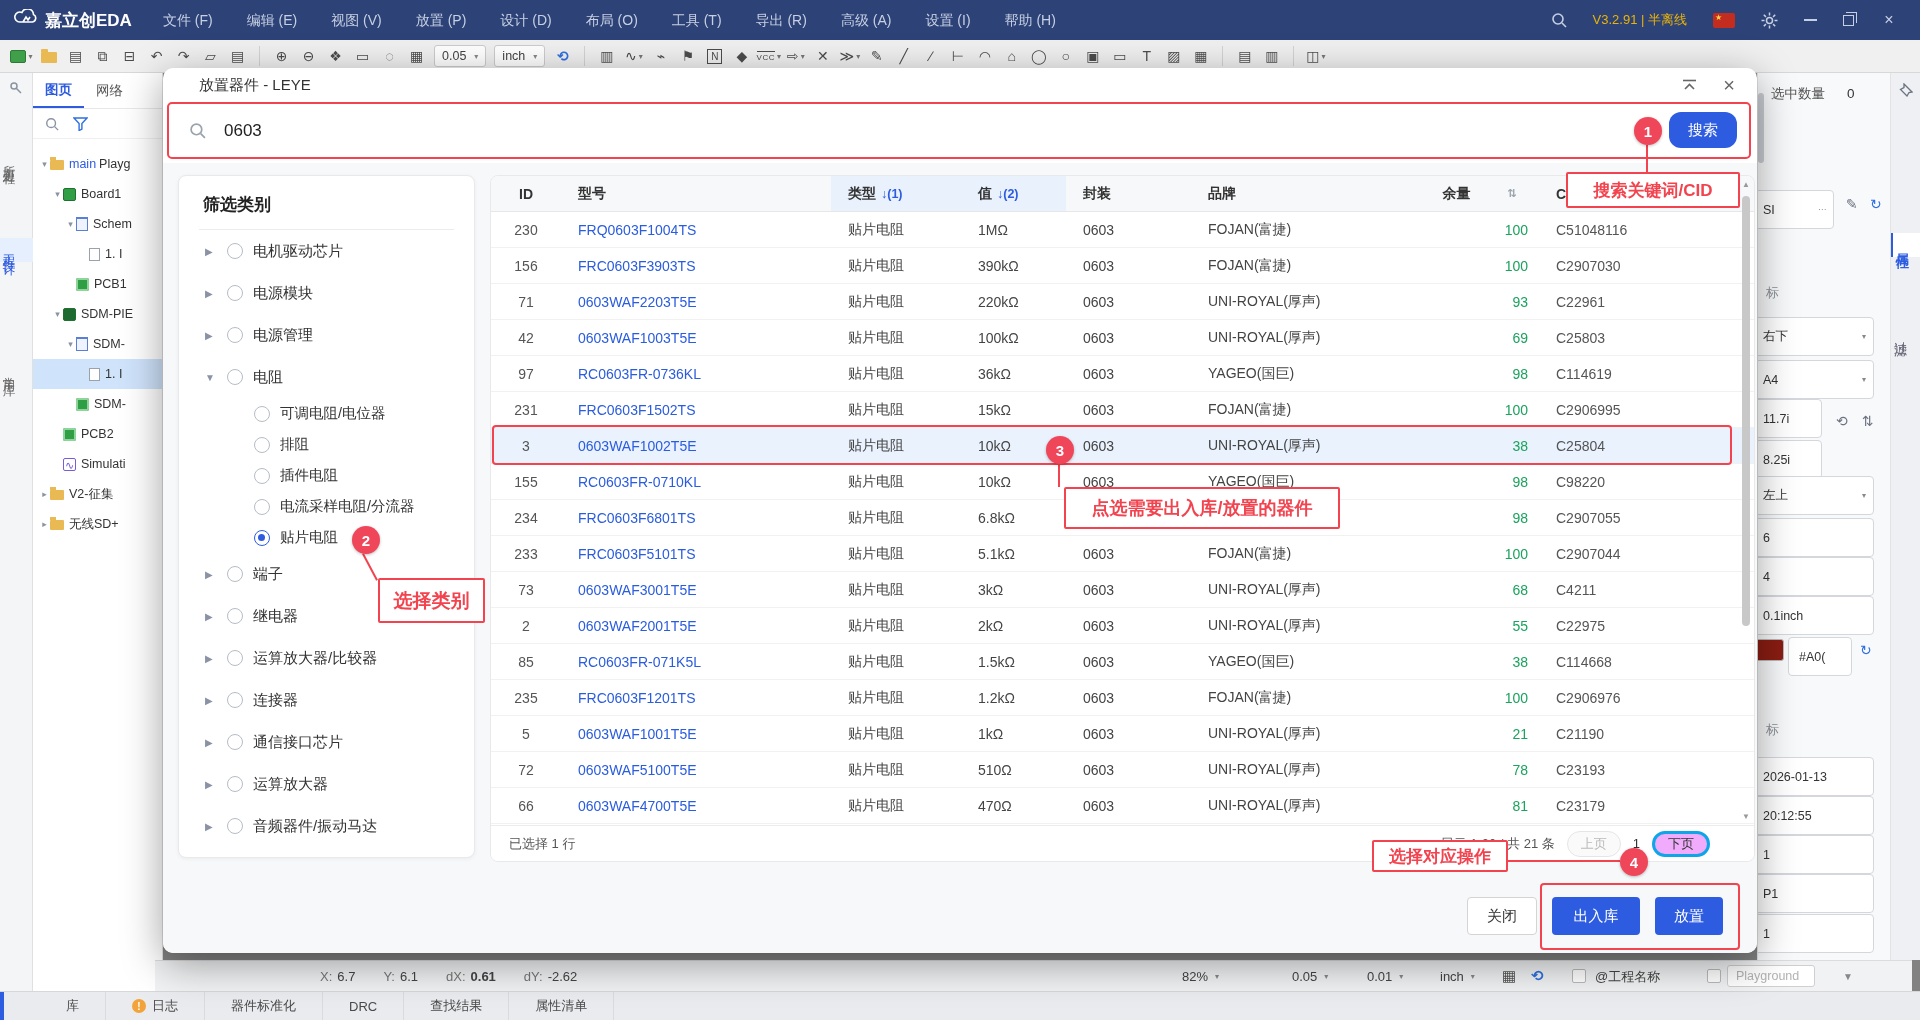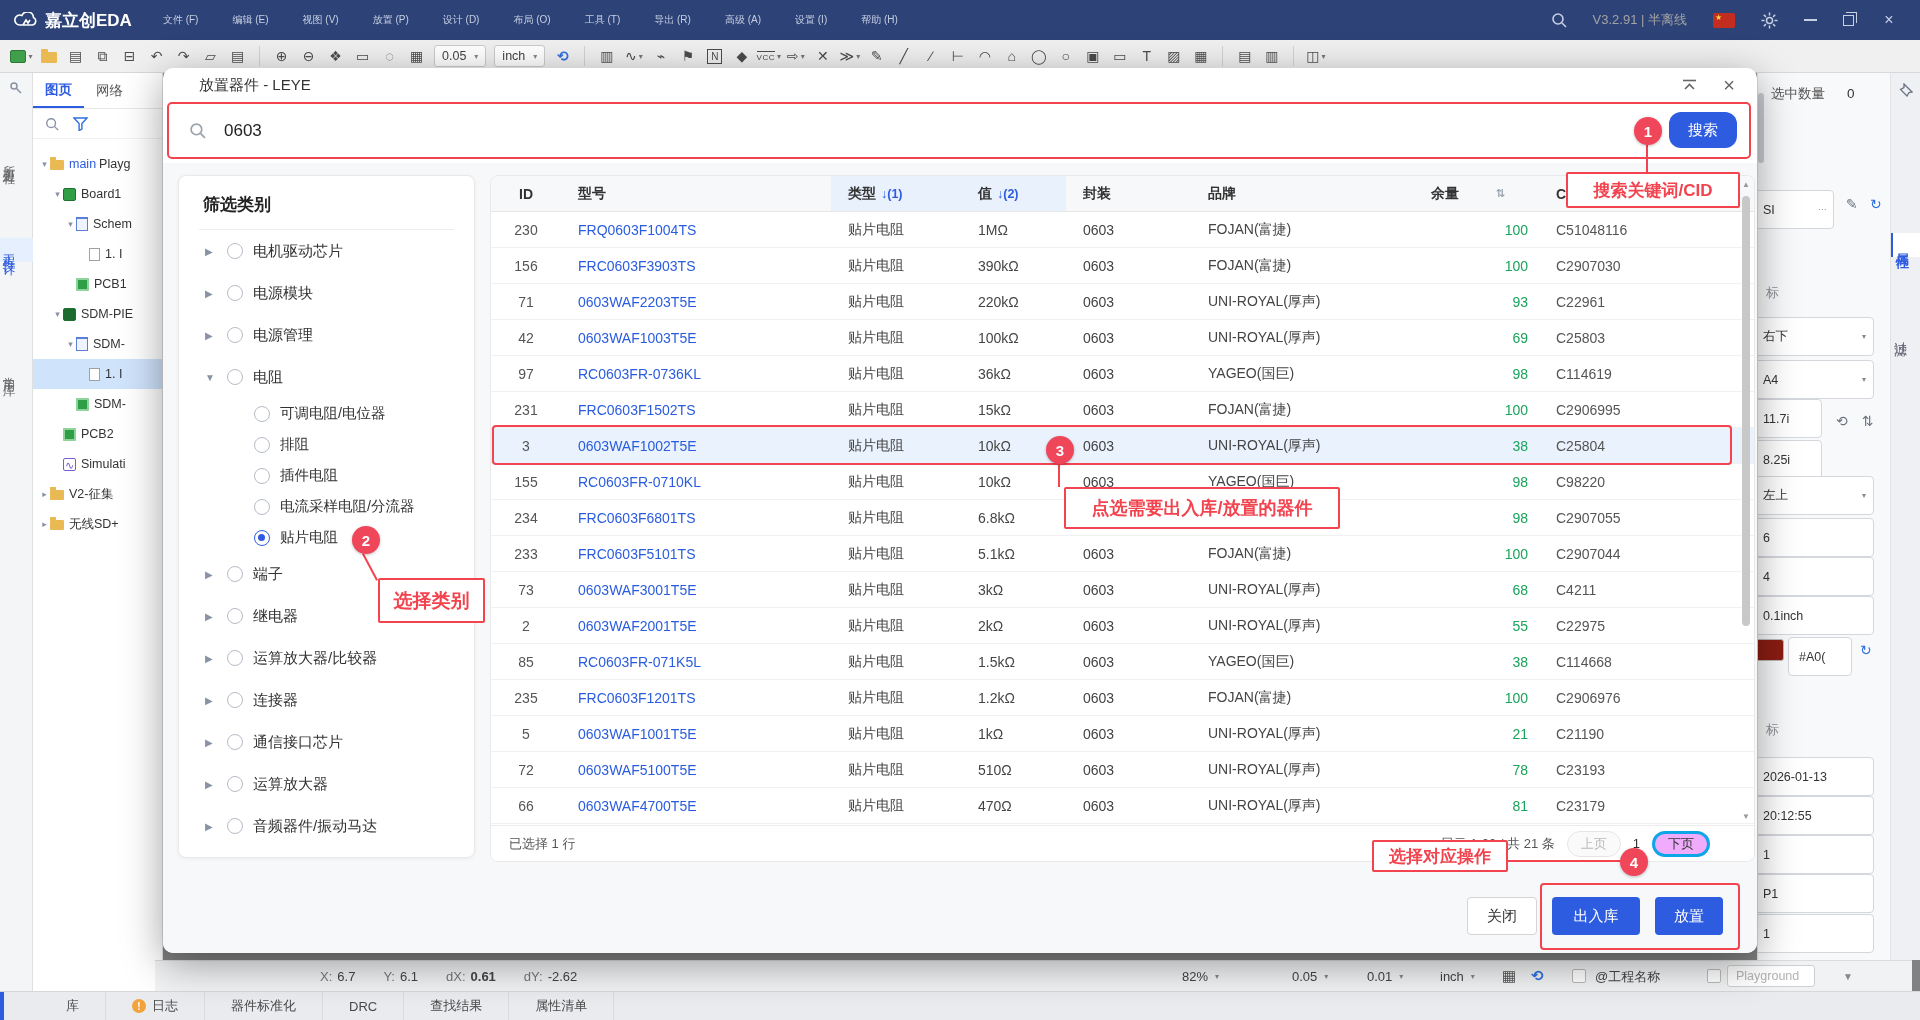--- a/index.html
+++ b/index.html
@@ -1,24 +1,24 @@
 <!DOCTYPE html>
 <html><head>
 <meta charset="utf-8">
 <style>
   *{margin:0;padding:0;box-sizing:border-box;font-family:"Liberation Sans","DejaVu Sans",sans-serif;}
   html,body{width:1920px;height:1020px;overflow:hidden;background:#828282;}
   #stage{position:relative;width:1920px;height:1020px;}
 
   
   #titlebar{position:absolute;left:0;top:0;width:1920px;height:40px;background:#2d4378;display:flex;align-items:center;z-index:10;}
-  .logo{display:flex;align-items:center;gap:7px;padding:0 14px;color:#fff;font-size:17px;font-weight:bold;}
-  .menu{color:#c7cfe2;font-size:10px;padding:0 17px;line-height:40px;cursor:default;}
+  .logo{display:flex;align-items:flex-start;gap:7px;padding:0 14px;color:#fff;font-size:17px;font-weight:bold;}
+  .menu{color:#c7cfe2;font-size:14px;padding:0 17px;line-height:40px;cursor:default;}
   #tb-right{margin-left:auto;display:flex;align-items:center;gap:26px;padding-right:22px;color:#c7cfe2;}
-  .version{font-size:13px;color:#a3a3a3;text-align:right;}
+  .version{font-size:13px;color:#eab308;text-align:right;}
   .flagbox{width:22px;height:15px;background:#c22d1f;border-radius:2px;position:relative;}
   .flagbox span{position:absolute;left:2px;top:0px;color:#ffd34d;font-size:8px;}
   .winglyph{font-size:16px;color:#c7cfe2;width:18px;text-align:center;}
   .minbar{width:13px;height:2px;background:#c7cfe2;display:inline-block;}
   .maxbox{width:11px;height:11px;border:1.5px solid #c7cfe2;display:inline-block;position:relative;}
   .maxbox:before{content:"";position:absolute;left:2px;top:-4px;width:10px;height:10px;border:1.5px solid #c7cfe2;border-bottom:none;border-left:none;}
 
   
   #toolbar{position:absolute;left:0;top:40px;width:1920px;height:33px;background:#f0f0f0;border-bottom:1px solid #d8d8d8;display:flex;align-items:center;padding-left:8px;z-index:5;}
   .tbi{min-width:25px;height:24px;display:flex;align-items:center;justify-content:center;font-size:14px;color:#4c4c4c;margin:0 1px;}
@@ -122,21 +122,21 @@
   .radio.sel:before{content:"";position:absolute;left:3px;top:3px;width:7px;height:7px;border-radius:50%;background:#2e5ce0;}
 
   
   #tblcard{position:absolute;left:327px;top:107px;width:1265px;height:687px;background:#fff;border:1px solid #e9e9e9;border-radius:8px;z-index:51;overflow:hidden;}
   .tgrid{display:grid;grid-template-columns:70px 270px 130px 105px 125px 240px 107px 198px;}
   #thead{height:36px;background:#f7f8fa;border-bottom:1px solid #e7e7e7;font-size:14px;color:#333;font-weight:bold;}
   #thead>div{display:flex;align-items:center;}
   .hc0{justify-content:center;}
   .hc1,.hc2,.hc3,.hc4,.hc5{padding-left:17px;}
   .hc2,.hc3{background:#e9f1fc;}
-  .hc6{justify-content:flex-start;padding-right:10px;gap:32px;}
+  .hc6{justify-content:center;padding-right:10px;gap:32px;}
   .hc7{padding-left:18px;}
   .sortmark{color:#2e5ce0;font-size:12.5px;margin-left:5px;font-weight:bold;}
   .sortupdn{color:#9aa3ad;font-size:11px;margin-left:5px;}
   #tbody{height:615px;overflow:hidden;}
   .trow{height:36px;border-bottom:1px solid #f1f1f1;font-size:14px;}
   .trow>div{display:flex;align-items:center;}
   .trow.sel{background:#e9f2fd;}
   .c0{justify-content:center;color:#555;}
   .c1{padding-left:17px;color:#2a5cdf;}
   .c2,.c3,.c4{padding-left:17px;color:#444;}

